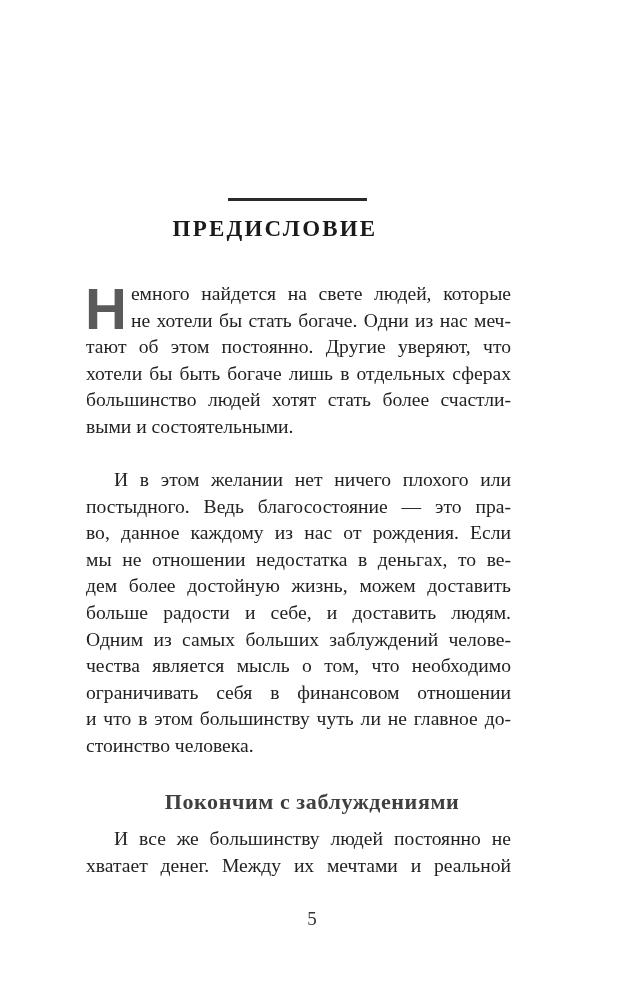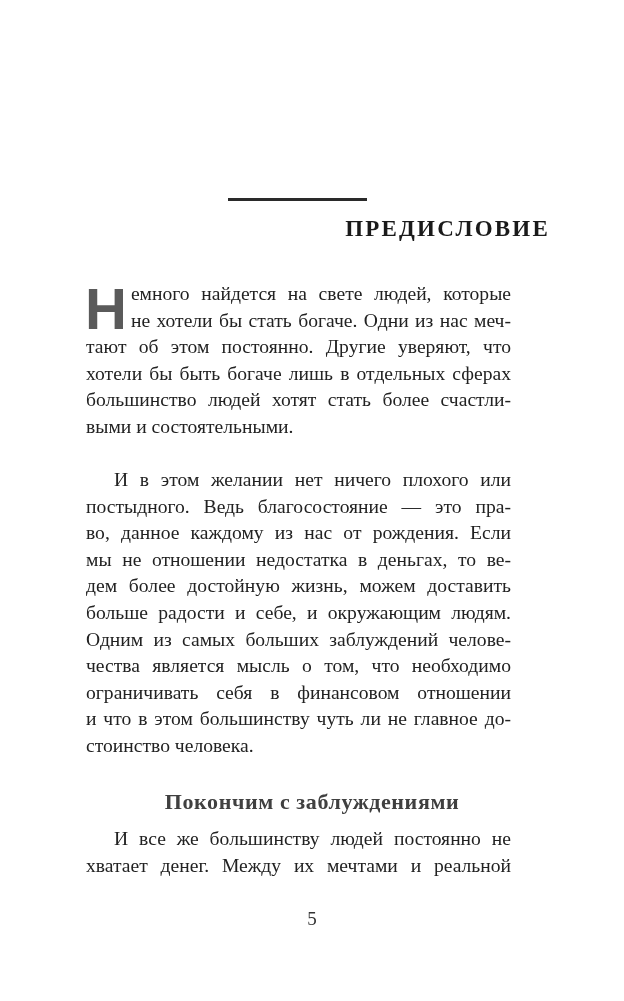--- a/index.html
+++ b/index.html
@@ -28,21 +28,21 @@
       top: 198px;
       width: 139px;
       height: 3px;
       background: #2a2a2a;
     }
     .chapter-title {
       position: absolute;
       left: 0;
       width: 550px;
       top: 214px;
-      text-align: right;
+      text-align: center;
       font-size: 23px;
       font-weight: bold;
       letter-spacing: 2.2px;
       color: #1a1a1a;
       line-height: 30px;
     }
     .text-block {
       position: absolute;
       left: 86px;
       width: 425px;
@@ -120,21 +120,21 @@
     <span class="line">большинство людей хотят стать более счастли-</span>
     <span class="line last">выми и состоятельными.</span>
   </div>
 
   <div class="text-block para2">
     <span class="line indent">И в этом желании нет ничего плохого или</span>
     <span class="line">постыдного. Ведь благосостояние — это пра-</span>
     <span class="line">во, данное каждому из нас от рождения. Если</span>
     <span class="line">мы не отношении недостатка в деньгах, то ве-</span>
     <span class="line">дем более достойную жизнь, можем доставить</span>
-    <span class="line">больше радости и себе, и окружающим людям.</span>
+    <span class="line">больше радости и себе, и доставить людям.</span>
     <span class="line">Одним из самых больших заблуждений челове-</span>
     <span class="line">чества является мысль о том, что необходимо</span>
     <span class="line">ограничивать себя в финансовом отношении</span>
     <span class="line">и что в этом большинству чуть ли не главное до-</span>
     <span class="line last">стоинство человека.</span>
   </div>
 
   <div class="section-heading">Покончим с заблуждениями</div>
 
   <div class="text-block para3">

